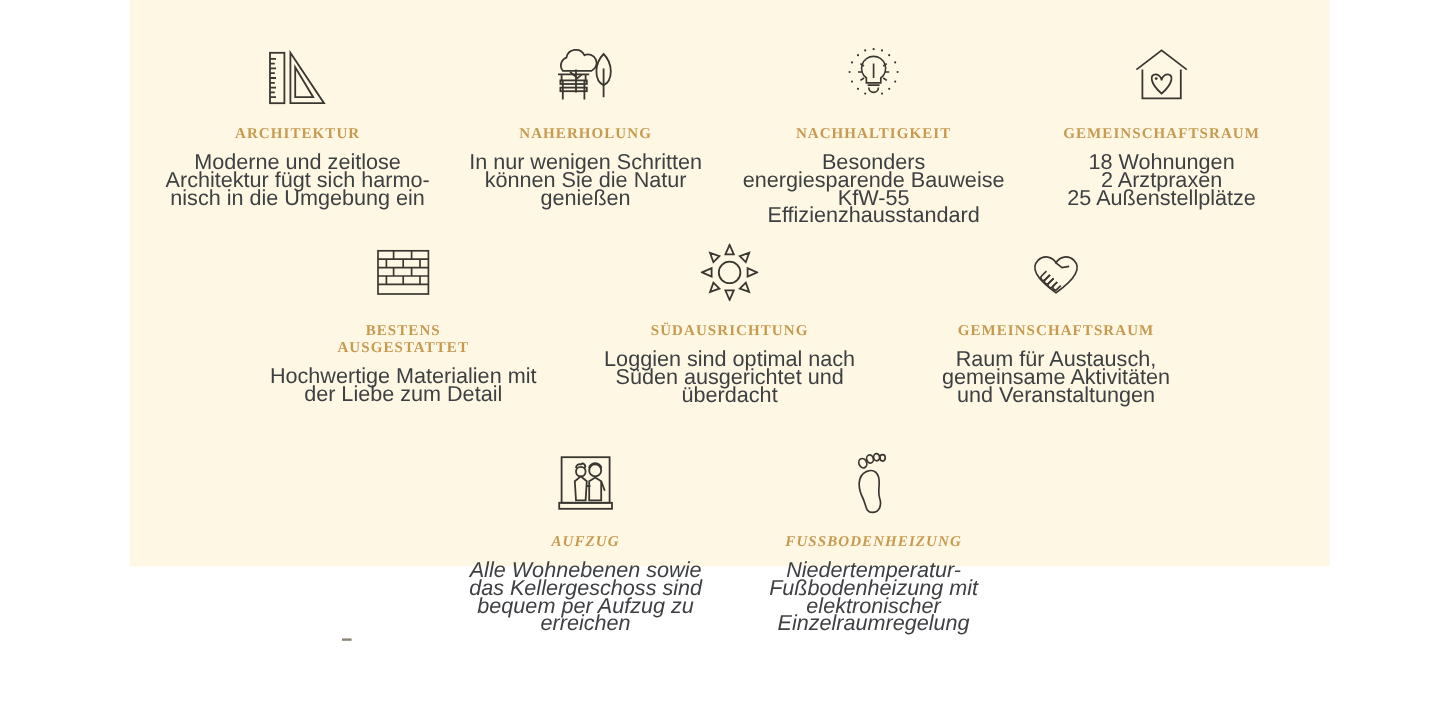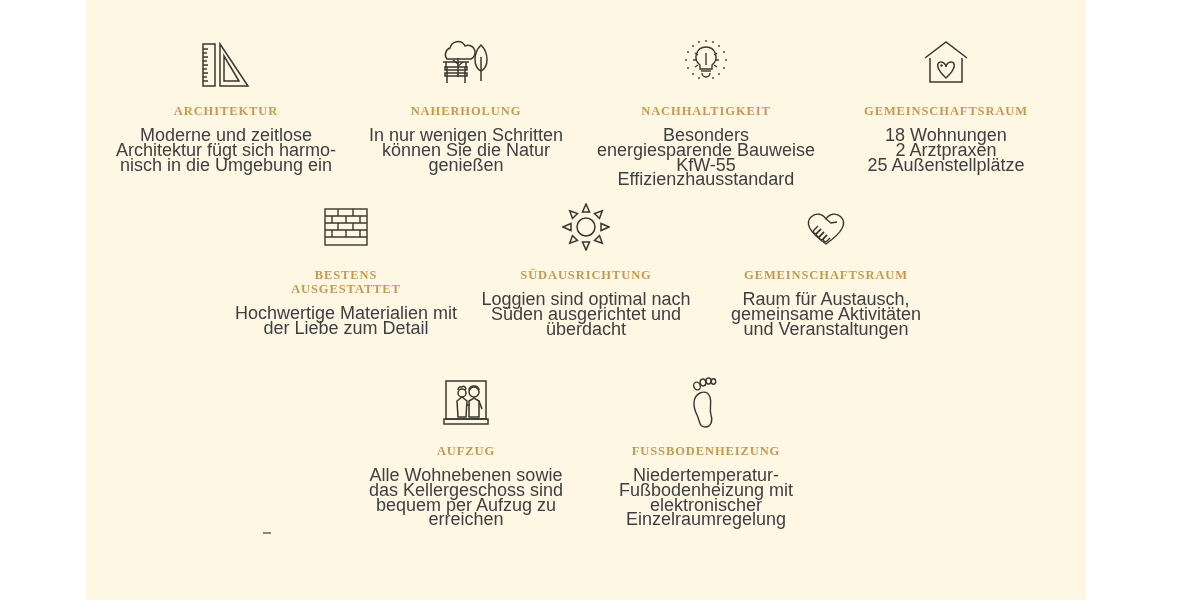--- a/index.html
+++ b/index.html
@@ -14,43 +14,43 @@
     overflow: hidden;
   }
   .page {
     position: relative;
     width: 1200px;
     height: 600px;
     background: #ffffff;
   }
   .panel {
     position: absolute;
-    left: 86px;
+    left: 108px;
     top: 0;
     width: 1000px;
-    height: 600px;
+    height: 472px;
     background: #fdf7e3;
   }
   .grid {
     position: absolute;
     left: 0;
     top: 0;
     width: 1000px;
     height: 600px;
   }
   .row {
     position: absolute;
     left: 0;
     width: 1000px;
     display: flex;
     justify-content: center;
   }
   .row-1 { top: 32px; }
-  .row-2 { top: 196px; }
-  .row-3 { top: 372px; }
+  .row-2 { top: 196px; gap: 32px; }
+  .row-3 { top: 372px; font-style: italic; }
 
   .feature {
     width: 240px;
     display: flex;
     flex-direction: column;
     align-items: center;
     text-align: center;
     box-sizing: border-box;
     padding: 0 6px;
   }

